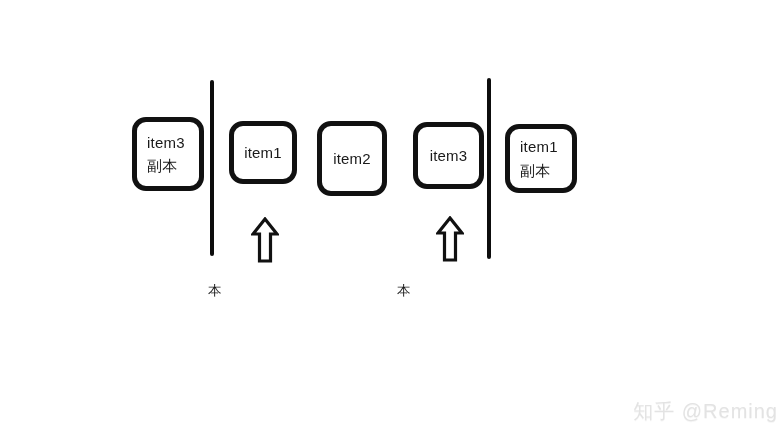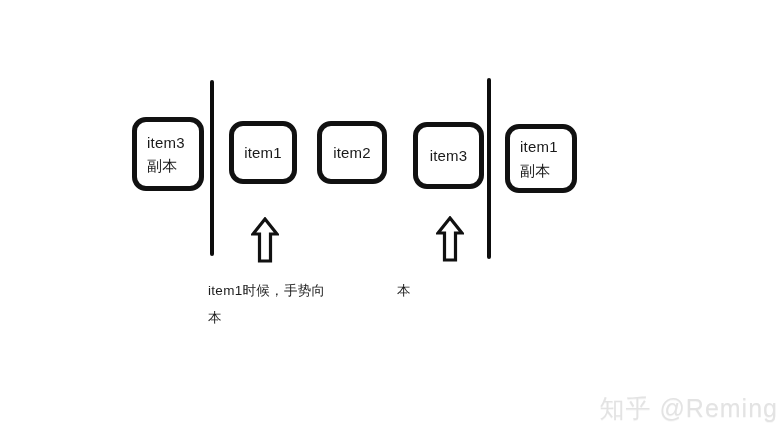--- a/index.html
+++ b/index.html
@@ -48,21 +48,21 @@
     padding-left: 10px;
   }
   .item-line {
     display: block;
     white-space: nowrap;
   }
 
   
   #box-item3-copy { left: 116px; top: 117px;  width: 72px;  height: 74px; }
   #box-item1      { left: 213px; top: 121px;  width: 68px;  height: 63px; }
-  #box-item2      { left: 301px; top: 121px;  width: 70px;  height: 63px; }
+  #box-item2      { left: 301px; top: 121px;  width: 70px;  height: 75px; }
   #box-item3      { left: 397px; top: 122px;  width: 71px;  height: 67px; }
   #box-item1-copy { left: 489px; top: 124px;  width: 72px;  height: 69px; }
 
   
   .divider {
     position: absolute;
     width: 4px;
     background: #0d0d0d;
     border-radius: 2px;
   }
@@ -90,21 +90,21 @@
   #caption-left  { left: 192px; top: 277px; }
   #caption-right { left: 381px; top: 277px; }
   .caption-line { display: block; }
 
   
   #watermark {
     position: absolute;
     right: 16px;
     bottom: 12px;
     color: #e3e3e3;
-    font-size: 25px;
+    font-size: 20px;
     letter-spacing: 1px;
     text-shadow: 0 1px 0 #f7f7f7;
     user-select: none;
   }
 </style>
 </head>
 <body>
 
 <div id="canvas">
 
@@ -135,21 +135,20 @@
 
   <svg class="arrow-up" id="arrow-left" viewBox="0 0 28 46">
     <path d="M14 2 L26 17 L19.5 17 L19.5 44 L8.5 44 L8.5 17 L2 17 Z" fill="#ffffff" stroke="#111111" stroke-width="3.2" stroke-linejoin="miter"></path>
   </svg>
 
   <svg class="arrow-up" id="arrow-right" viewBox="0 0 28 46">
     <path d="M14 2 L26 17 L19.5 17 L19.5 44 L8.5 44 L8.5 17 L2 17 Z" fill="#ffffff" stroke="#111111" stroke-width="3.2" stroke-linejoin="miter"></path>
   </svg>
 
   <div class="caption" id="caption-left">
-    <span class="caption-line">item1时候，手势向</span>
     <span class="caption-line">本</span>
   </div>
 
   <div class="caption" id="caption-right">
     <span class="caption-line">本</span>
   </div>
 
   <div id="watermark">知乎 @Reming</div>
 
 </div>

